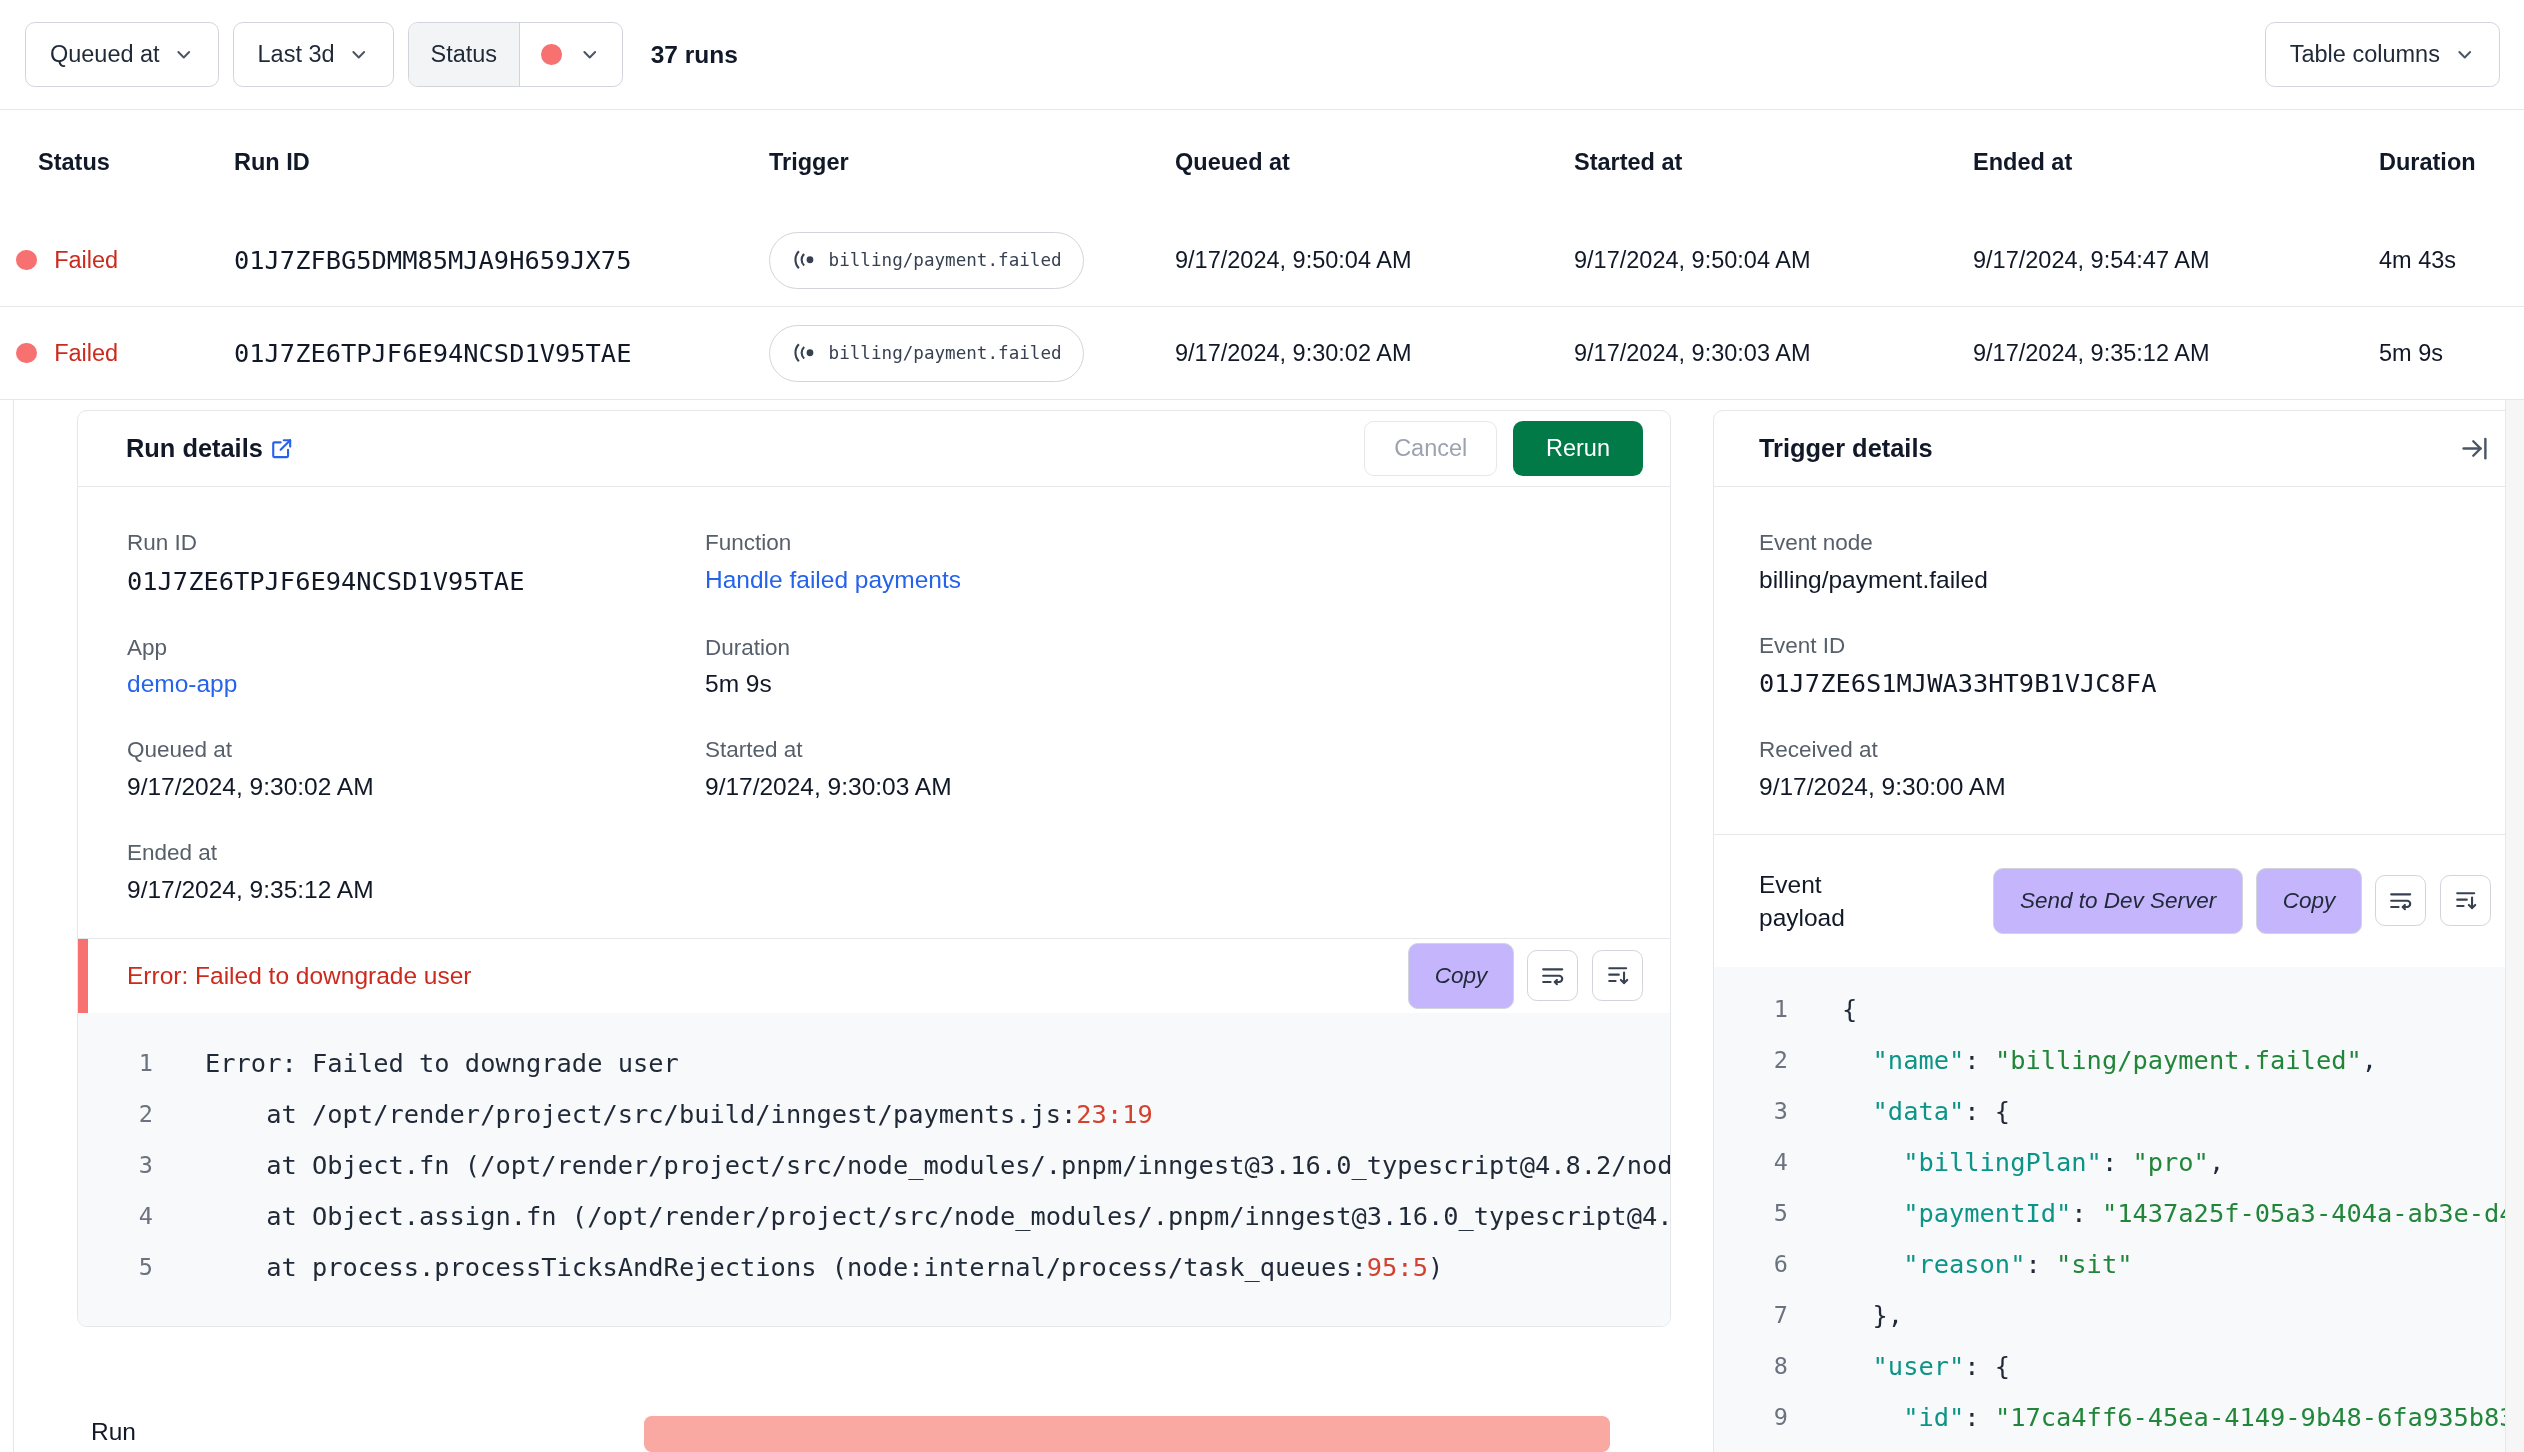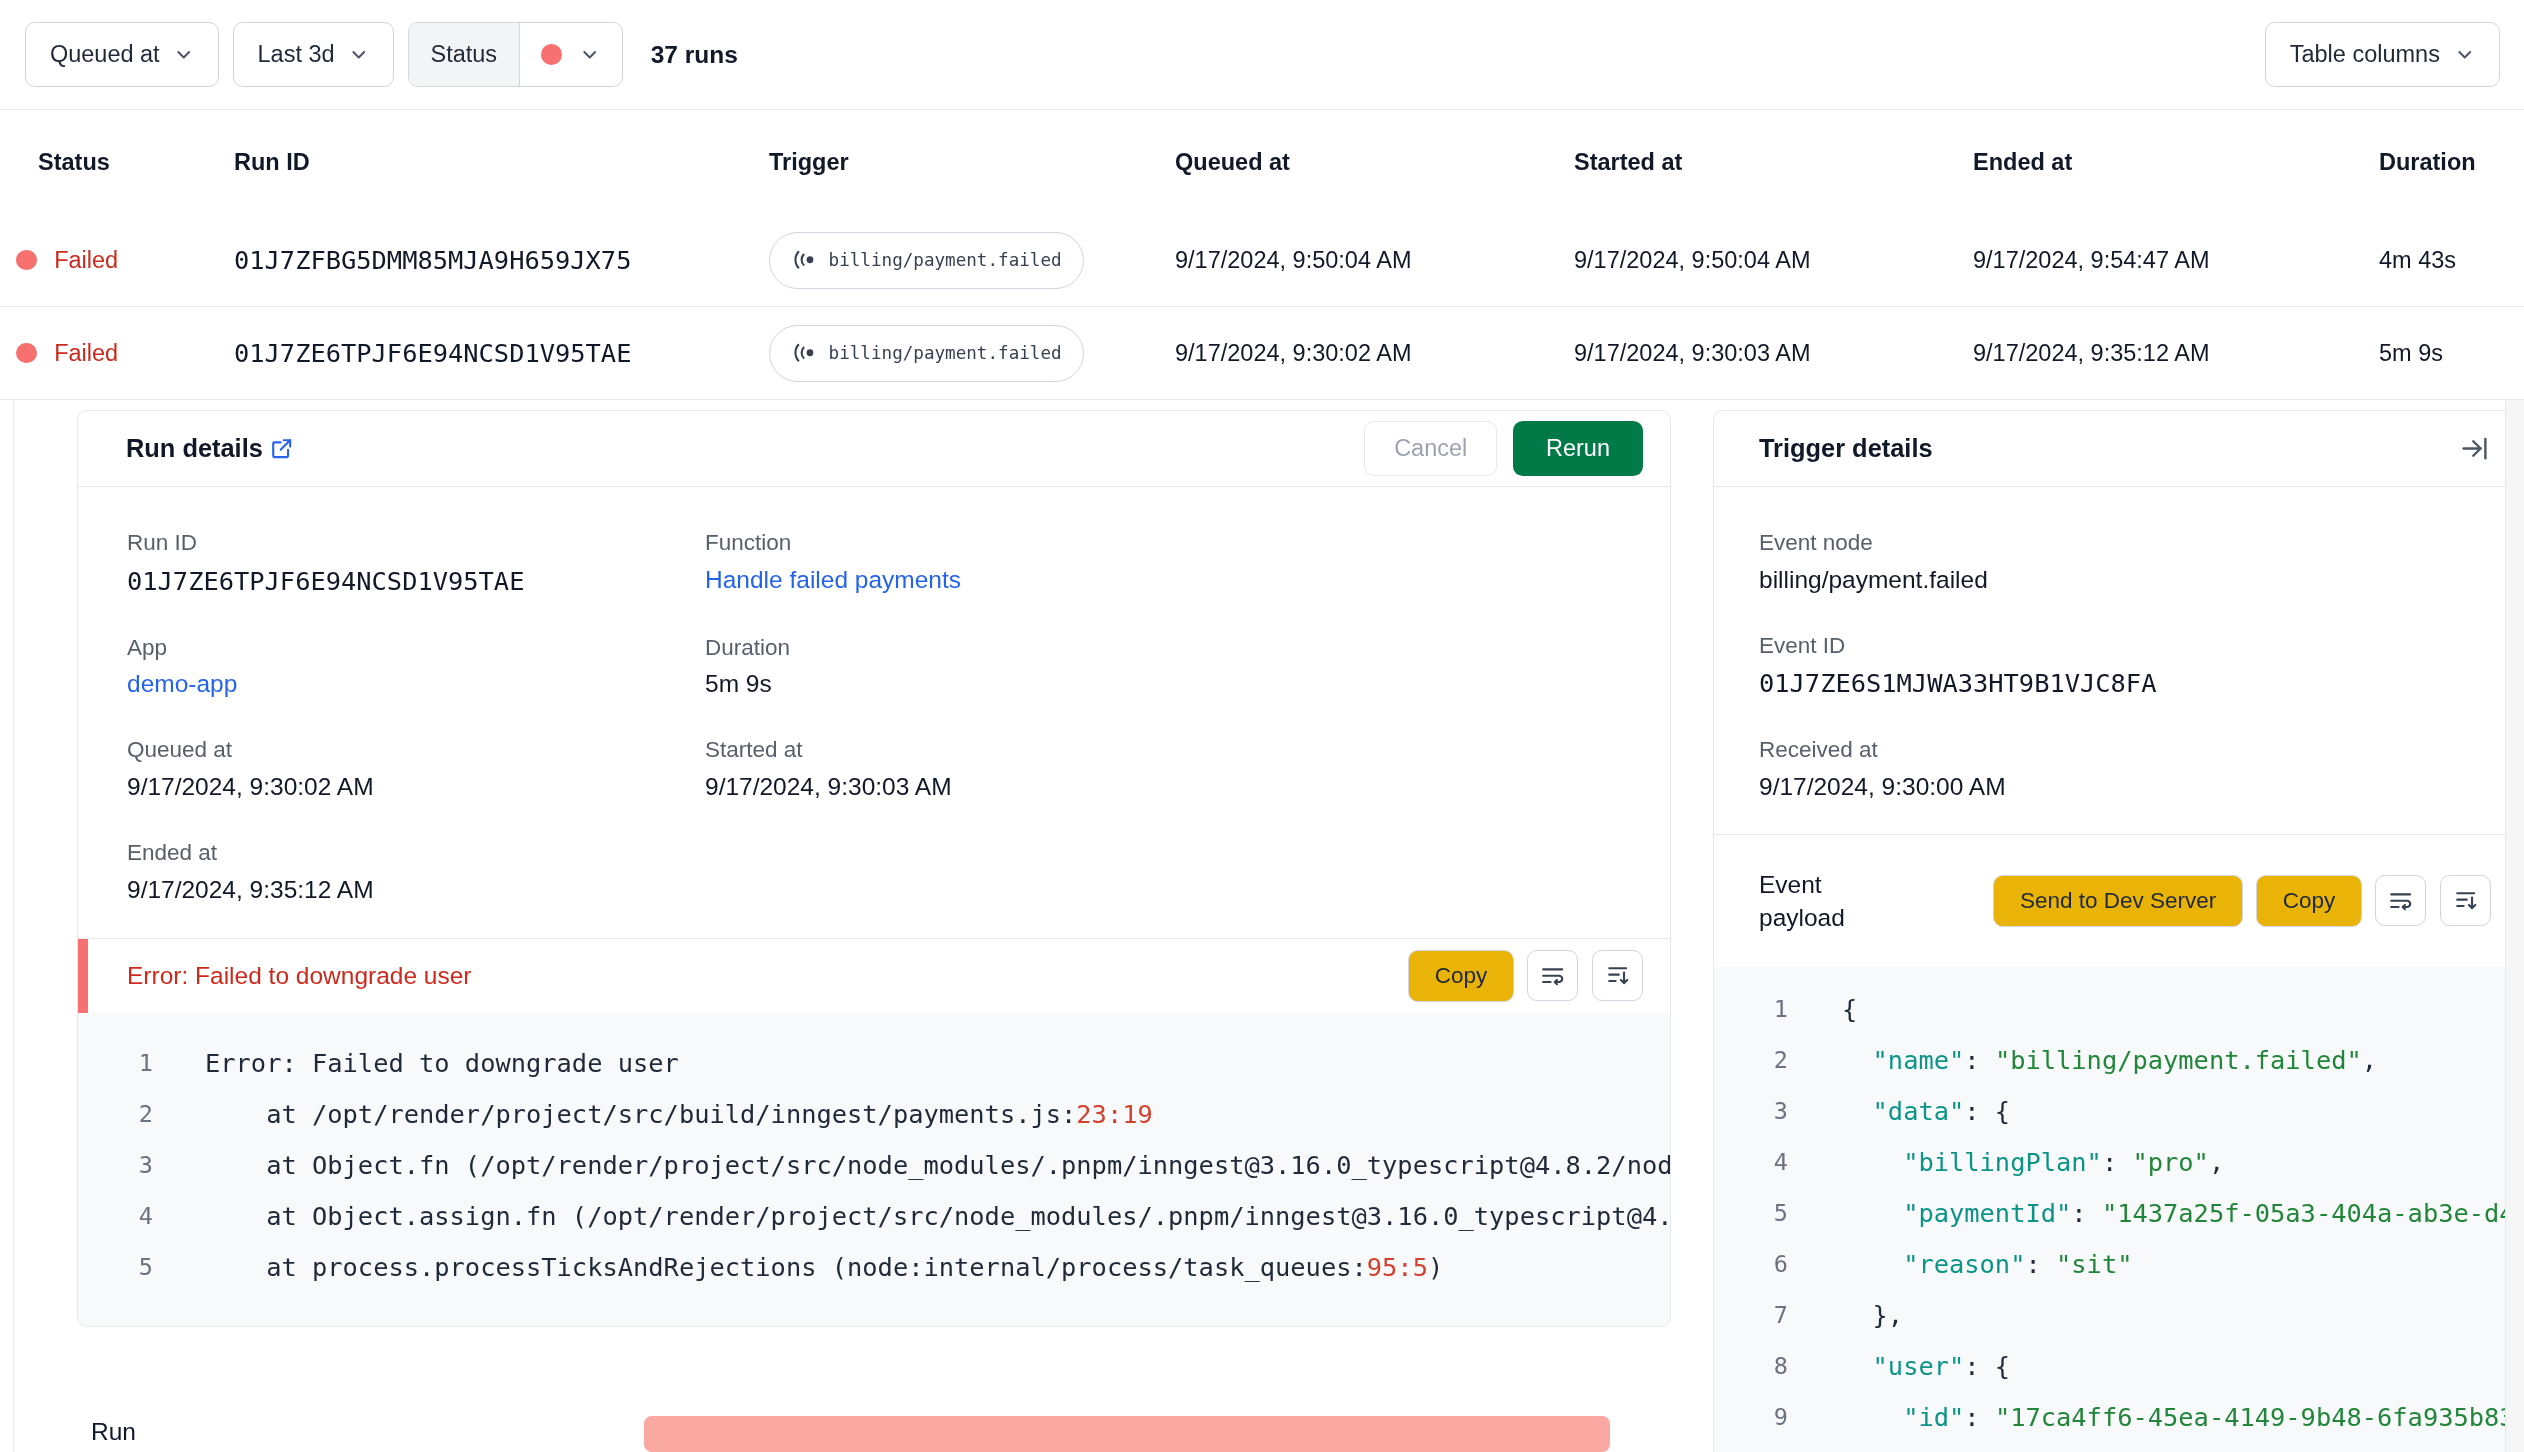--- a/index.html
+++ b/index.html
@@ -54,21 +54,21 @@
   .flabel { font-size:22.5px; color:#57606a; margin-bottom:9.8px; }
   .fvalue { font-size:24.5px; color:#111827; }
   .fvalue.runid { font-size:25.4px; }
   .link { color:#2563eb; cursor:pointer; text-decoration:none; }
 
   .error-section { position:absolute; left:0; right:0; top:527px; bottom:0; border-top:1px solid #e5e7eb; display:flex; flex-direction:column; }
   .error-header { position:relative; height:74px; flex:none; display:flex; align-items:center; padding:0 27px 0 49px; background:#fff; }
   .error-header::before { content:""; position:absolute; left:0; top:0; bottom:0; width:9.8px; background:#f87171; }
   .error-title { color:#cb2a1d; font-size:24.5px; }
   .small-actions { margin-left:auto; display:flex; align-items:center; gap:13.7px; }
-  .copy-btn { height:52px; padding:0 25.4px; border:1px solid #d1d5db; border-radius:9.8px; background:#eab308; font-size:22.5px; color:#1f2937; cursor:pointer; }
+  .copy-btn { height:66px; padding:0 25.4px; border:1px solid #d1d5db; border-radius:9.8px; background:#c4b5fd; font-size:22.5px; color:#1f2937; cursor:pointer;font-style:italic; }
   .icon-btn { width:51px; height:51px; border:1px solid #d1d5db; border-radius:9.8px; background:#fff; display:flex; align-items:center; justify-content:center; cursor:pointer; }
 
   .code-block { flex:1; background:#f8f9fa; padding-top:25.4px; overflow:hidden; }
   .code-line { display:flex; height:51px; line-height:51px; white-space:pre;
                font-family:"DejaVu Sans Mono", monospace; font-size:25.4px; }
   .line-num { width:75px; text-align:right; color:#6b7280; flex:none; font-size:23.5px; }
   .line-code { margin-left:52px; color:#1f2937; }
   .tk-p { color:#1f2937; }
   .tk-e { color:#d2422f; }
   .tk-k { color:#0d9488; }

